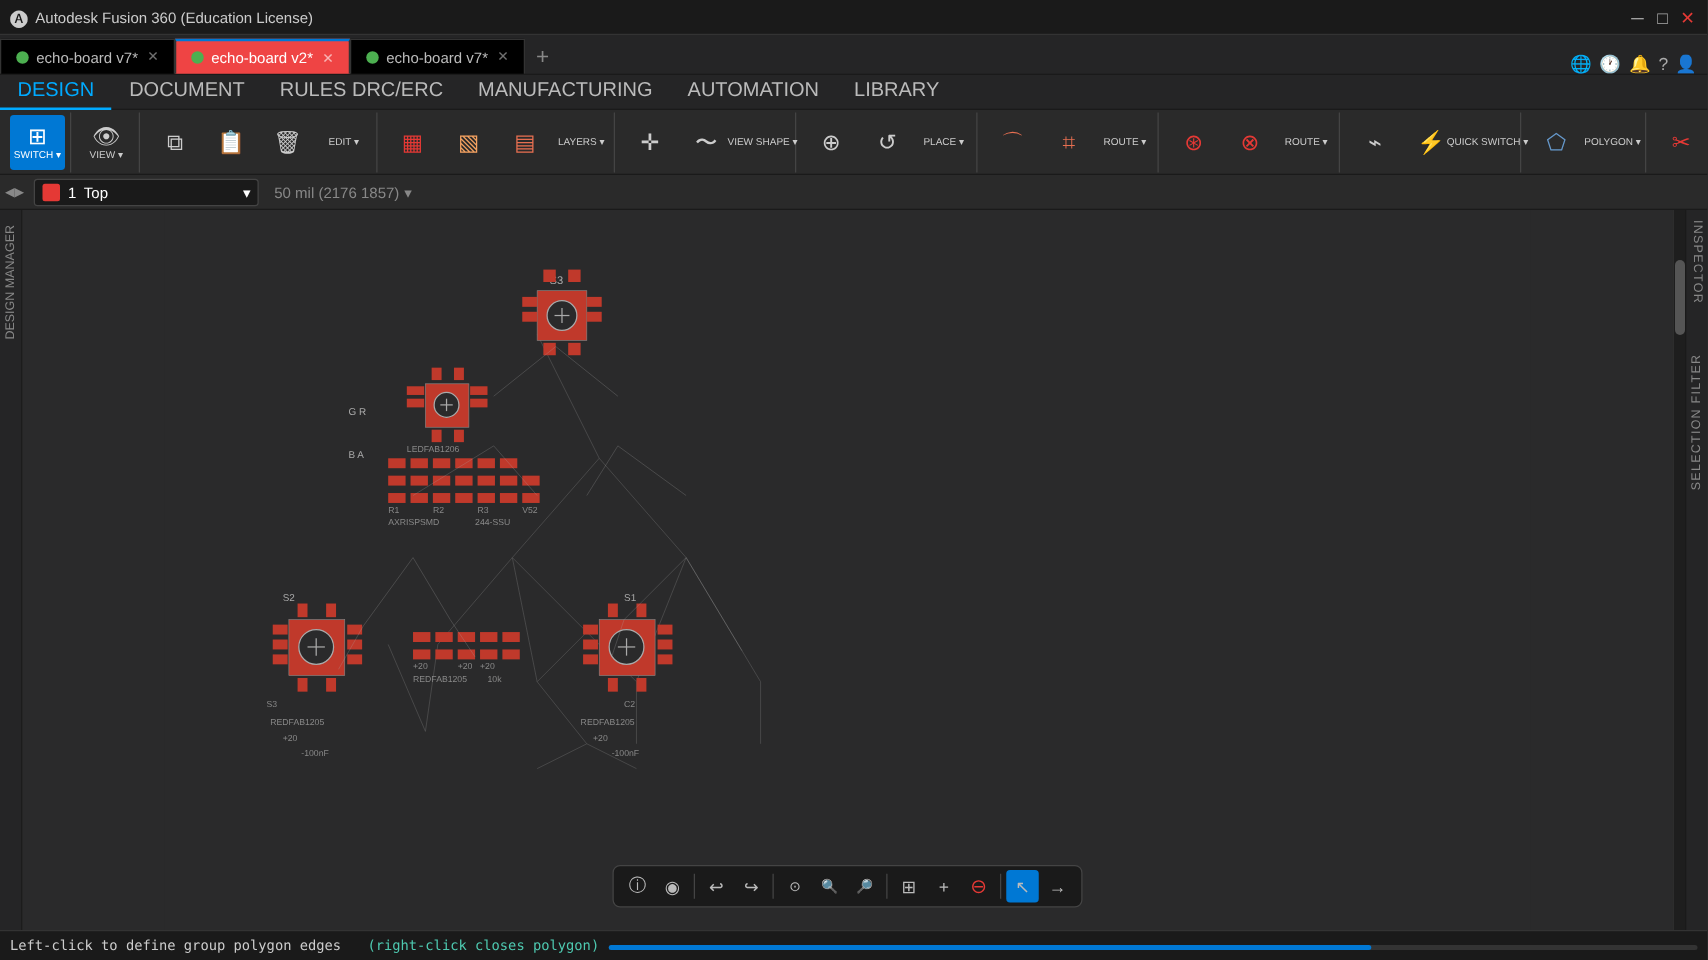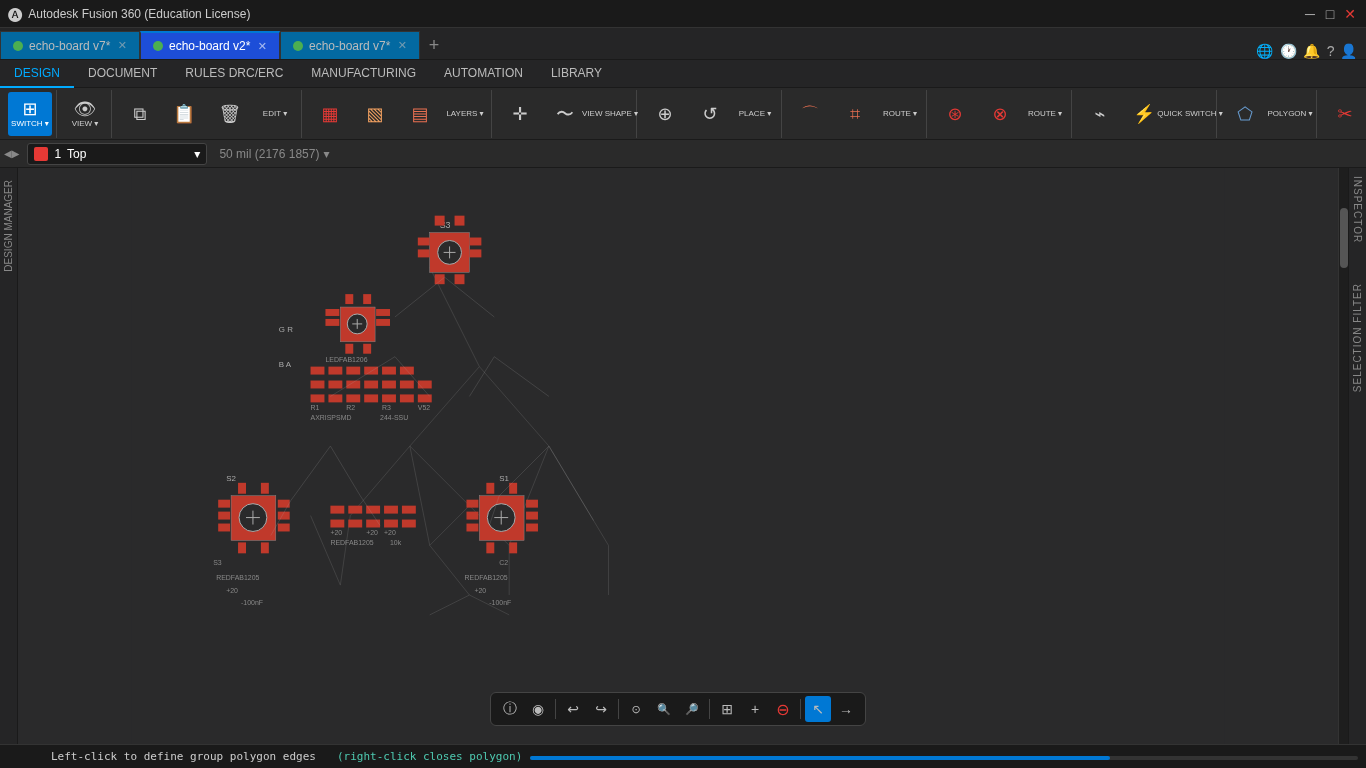--- a/index.html
+++ b/index.html
@@ -14,36 +14,36 @@
     #titlebar-controls { display: flex; gap: 4px; }
     #titlebar-controls span { width: 16px; height: 16px; display: flex; align-items: center; justify-content: center; cursor: pointer; color: #aaa; font-size: 14px; }
 
     
     #tabbar {
       height: 32px; background: #252526; display: flex; align-items: flex-end; border-bottom: 1px solid #1a1a1a;
     }
     .tab {
       height: 28px; padding: 0 12px; display: flex; align-items: center; gap: 6px;
       border: 1px solid #333; border-bottom: none; cursor: pointer; font-size: 12px; color: #bbb;
-      background: #0369a1; position: relative; min-width: 140px;
-    }
-    .tab.active { background: #1d4ed8; color: #fff; border-top: 2px solid #0078d4; }
+      background: #000000; position: relative; min-width: 140px;
+    }
+    .tab.active { background: #ef4444; color: #fff; border-top: 2px solid #0078d4; }
     .tab-dot { width: 10px; height: 10px; border-radius: 50%; }
     .tab-close { margin-left: auto; opacity: 0.6; font-size: 11px; cursor: pointer; }
     #tab-add { width: 28px; height: 28px; display: flex; align-items: center; justify-content: center; cursor: pointer; color: #888; font-size: 18px; }
     #tab-right-icons { margin-left: auto; display: flex; align-items: center; gap: 6px; padding-right: 8px; }
     #tab-right-icons span { color: #aaa; font-size: 14px; cursor: pointer; }
 
     
     #menubar {
       height: 28px; background: #252526; display: flex; align-items: center; border-bottom: 1px solid #1a1a1a;
     }
     .menu-tab {
       padding: 0 14px; height: 28px; display: flex; align-items: center; cursor: pointer;
-      font-size: 12px; color: #bbb; border-bottom: 2px solid transparent;
+      font-size: 16px; color: #bbb; border-bottom: 2px solid transparent;
     }
     .menu-tab.active { color: #00aaff; border-bottom: 2px solid #00aaff; }
 
     
     #toolbar {
       height: 52px; background: #2a2a2a; display: flex; align-items: center;
       border-bottom: 1px solid #1a1a1a; padding: 0 4px; gap: 2px;
     }
     .toolbar-group {
       display: flex; align-items: center; gap: 1px; padding: 0 4px;
@@ -136,21 +136,21 @@
     #scroll-thumb {
       width: 8px; height: 60px; background: #555; border-radius: 4px;
       margin: 2px auto; margin-top: 40px;
     }
 
     
     #statusbar {
       height: 24px; background: #1a1a1a; display: flex; align-items: center;
       border-top: 1px solid #333; padding: 0 8px; font-size: 11px; font-family: monospace;
     }
-    #status-text { color: #ccc; margin-left: 43px; }
+    #status-text { color: #ccc; }
     #status-highlight { color: #4ec9b0; margin-left: 21px; }
     #status-progress { flex: 1; margin-left: 8px; }
     #progress-bar { height: 4px; background: #333; border-radius: 2px; margin-top: 2px; }
     #progress-fill { height: 4px; background: #0078d4; border-radius: 2px; width: 70%; }
 
     
     #pcb-svg { width: 100%; height: 100%; }
   </style>
 </head>
 <body>

